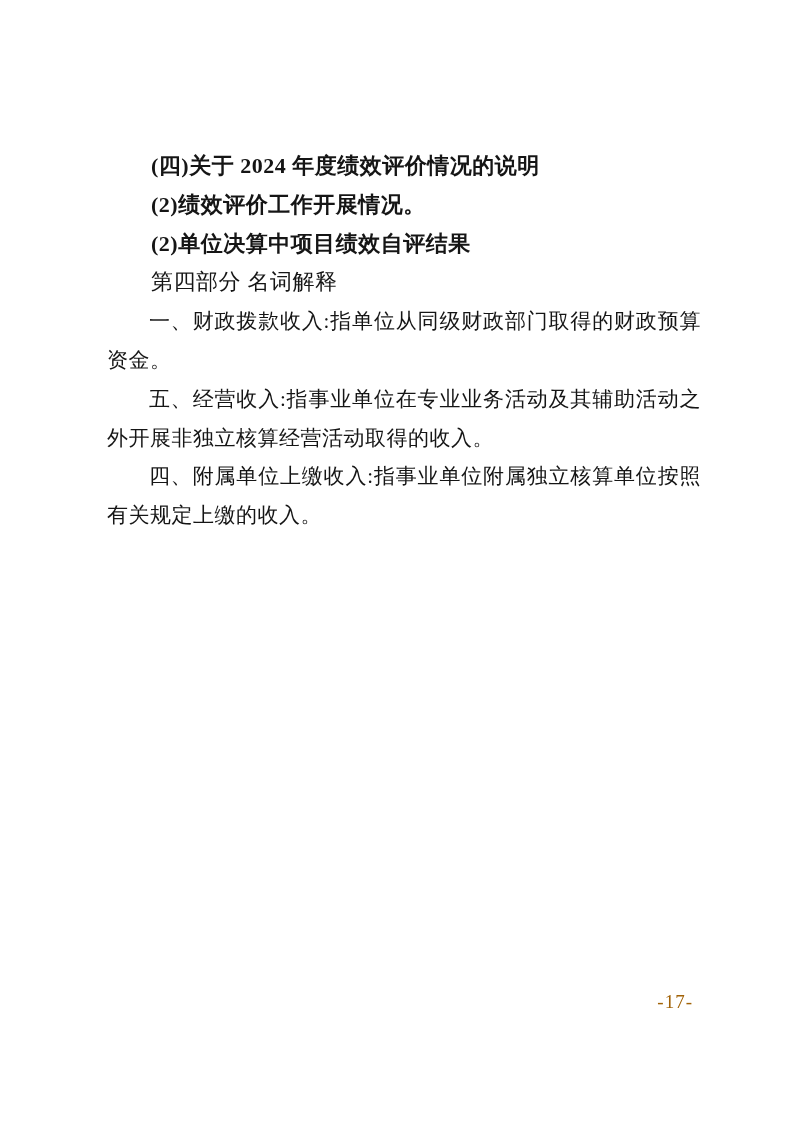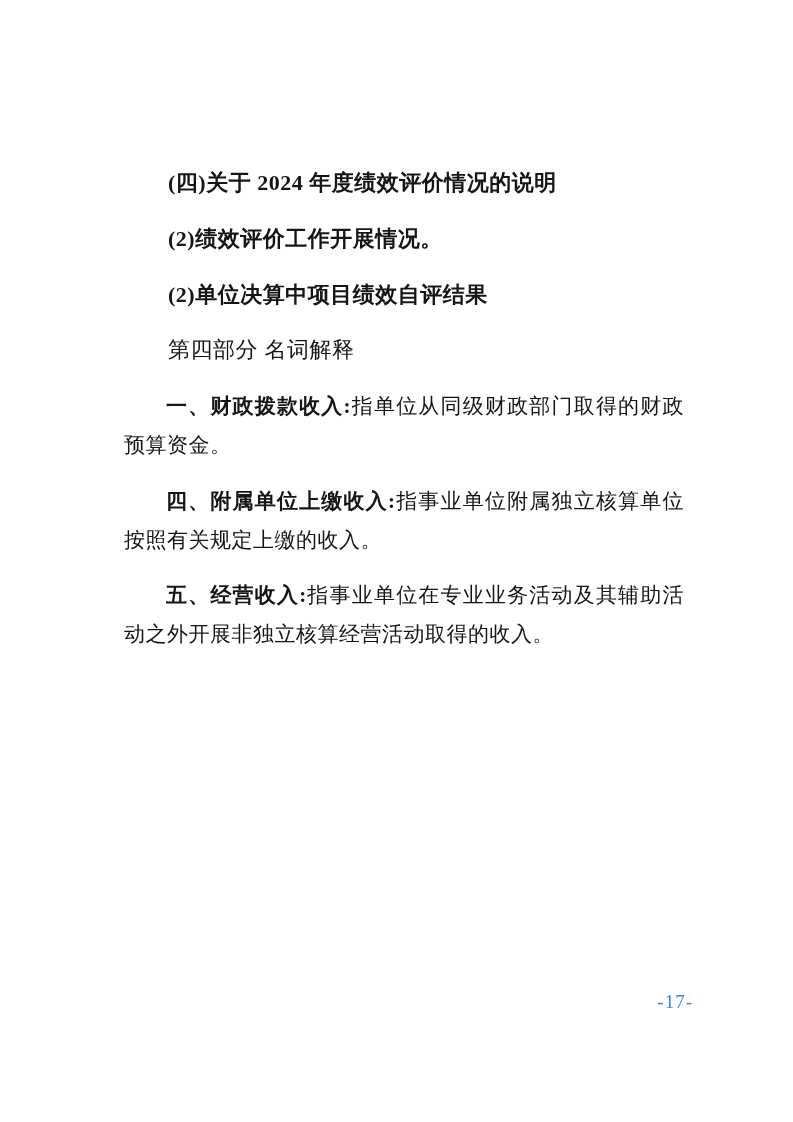--- a/index.html
+++ b/index.html
@@ -16,49 +16,49 @@
     font-family: "Liberation Serif", "DejaVu Serif", serif;
     color: #151515;
   }
   .content {
     position: absolute;
     left: 107px;
     top: 147px;
     width: 594px;
   }
   .content p {
-    margin: 17px;
+    margin: 0;
     padding: 0;
     text-indent: 2em;
     font-size: 21px;
     line-height: 38.8px;
     text-align: justify;
     letter-spacing: 0.5px;
   }
   .heading-serif {
     font-weight: 700;
     font-size: 22px !important;
     letter-spacing: 0.5px;
   }
   .heading-sans {
     font-family: "Liberation Sans", "DejaVu Sans", sans-serif;
     font-weight: 400;
     font-size: 22px !important;
     letter-spacing: 1px;
   }
   .term-label {
-    font-weight: 700;
+    font-weight: 400;
   }
   .page-number {
     position: absolute;
     top: 991px;
     right: 100px;
     font-size: 19px;
     letter-spacing: 1px;
-    color: #3b82f6;
+    color: #a16207;
     font-family: "Liberation Serif", "DejaVu Serif", serif;
     margin-left: 42px;
   }
 </style>
 </head>
 <body>
 
 <div class="page">
   <div class="content">
 
@@ -70,20 +70,20 @@
 
     <p class="heading-serif">(2)单位决算中项目绩效自评结果</p>
 
 
     <p class="heading-sans">第四部分 名词解释</p>
 
     <p><span class="term-label">一、财政拨款收入:</span><span>指单位从同级财政部门取得的财政预算资金。</span></p>
 
 
 
+    <p><span class="term-label">五、经营收入:</span><span>指事业单位在专业业务活动及其辅助活动之外开展非独立核算经营活动取得的收入。</span></p>
+
     <p><span class="term-label">四、附属单位上缴收入:</span><span>指事业单位附属独立核算单位按照有关规定上缴的收入。</span></p>
-
-    <p><span class="term-label">五、经营收入:</span><span>指事业单位在专业业务活动及其辅助活动之外开展非独立核算经营活动取得的收入。</span></p>
 
   </div>
 
   <div class="page-number">-17-</div>
 </div>
 
 </body></html>

